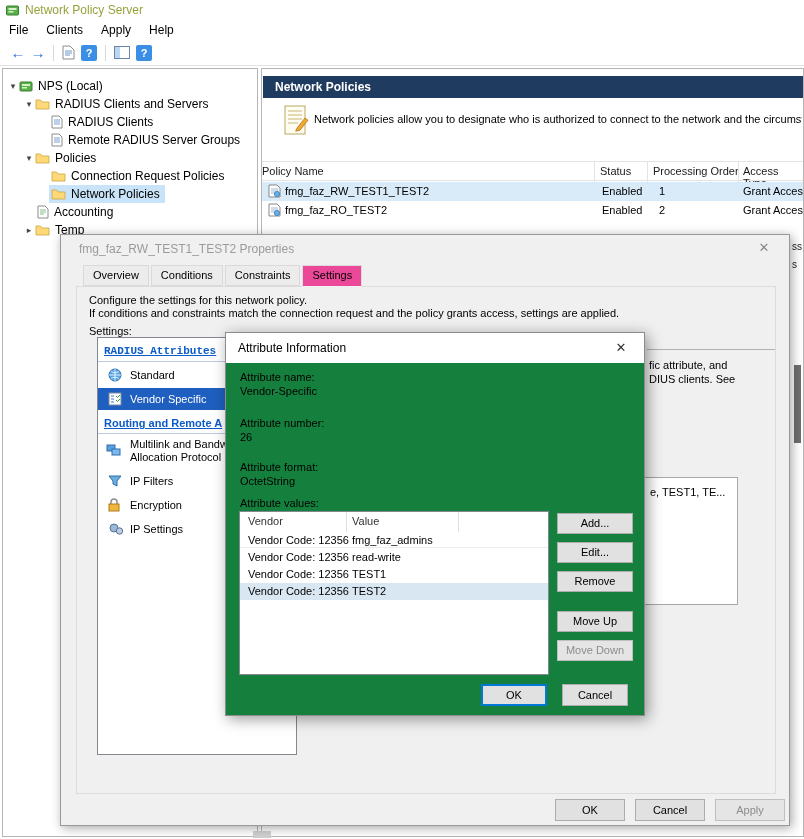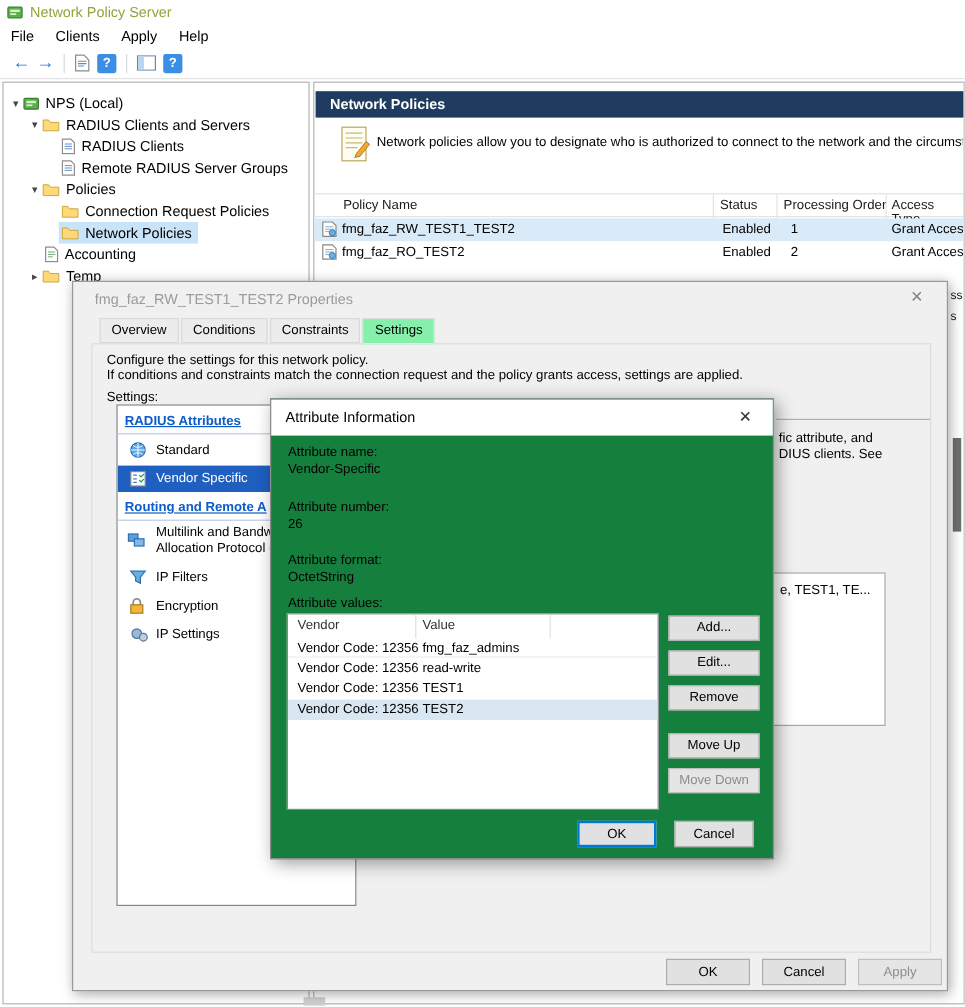--- a/index.html
+++ b/index.html
@@ -43,21 +43,21 @@
   .trow.hl { background:#d9eaf8; }
   .frag { position:absolute; font-size:10px; color:#222; }
   #scroll-thumb { position:absolute; left:532px; top:296px; width:7px; height:78px; background:#6e6e6e; }
 
   
   #pdlg { left:60px; top:234px; width:730px; height:592px; background:#f0f0f0; border:1px solid #999; box-shadow:2px 2px 10px rgba(0,0,0,.35); z-index:10; }
   #pd-title-text { position:absolute; left:18px; top:7px; font-size:12px; color:#9b9b9b; }
   .pd-close { position:absolute; right:10px; top:5px; width:30px; text-align:center; color:#888; font-size:13px; cursor:default; }
   #pd-tabs { position:absolute; left:22px; top:30px; height:22px; display:flex; }
   .tab { background:#ececec; border:1px solid #d9d9d9; padding:3px 9px; font-size:11px; margin-right:2px; height:21px; }
-  .tab.active { background:#86efac; border:1px solid #dcdcdc; border-bottom:1px solid #f0f0f0; height:22px; position:relative; z-index:2; }
+  .tab.active { background:#ec4899; border:1px solid #dcdcdc; border-bottom:1px solid #f0f0f0; height:22px; position:relative; z-index:2; }
   #pd-page { position:absolute; left:15px; top:51px; width:700px; height:508px; border:1px solid #dcdcdc; background:#f0f0f0; }
   .pg-text { position:absolute; font-size:11px; white-space:nowrap; }
 
   #settings-list { position:absolute; left:20px; top:50px; width:200px; height:418px; background:#fff; border:1px solid #828790; overflow:hidden; }
   .sl-group { position:absolute; left:0; width:100%; height:20px; border-bottom:1px solid #b9cce4; }
   .sl-group span { position:absolute; left:6px; top:3px; color:#0b5bc8; font-weight:bold; font-size:11px; text-decoration:underline; white-space:nowrap; }
   .sl-item { position:absolute; left:0; width:100%; height:22px; }
   .sl-item .ico { position:absolute; left:10px; top:4px; display:inline-flex; }
   .sl-item .lab { position:absolute; left:32px; top:0; line-height:22px; font-size:11px; white-space:nowrap; }
   .sl-item.sel { background:#1f5fbf; color:#fff; }
@@ -237,21 +237,21 @@
   <span class="abs" style="left:22px; top:36px;">
     <svg width="26" height="32" viewBox="0 0 26 32">
         <rect x="1" y="1" width="20" height="28" fill="#fffdf2" stroke="#b8a860"></rect>
         <path d="M4 6h14M4 10h14M4 14h14M4 18h10" stroke="#c8b878"></path>
         <path d="M13 23l8-10 3 2.2-8 10-4.3 1z" fill="#f0a830" stroke="#b07820" stroke-width="0.8"></path>
       </svg>
   </span>
   <span id="desc-text">Network policies allow you to designate who is authorized to connect to the network and the circumstanc</span>
 
   <div class="thead">
-    <span style="left:24px;">Policy Name</span>
+    <span style="left:0;">Policy Name</span>
     <span style="left:338px;">Status</span>
     <span style="left:391px;">Processing Order</span>
     <span style="left:481px;">Access Type</span>
     <i class="vline" style="left:332px;"></i>
     <i class="vline" style="left:385px;"></i>
     <i class="vline" style="left:476px;"></i>
   </div>
 
   <div class="trow hl" style="top:113px;">
     <span style="left:6px; top:2px;">
@@ -296,21 +296,21 @@
     <span class="tab">Constraints</span>
     <span class="tab active">Settings</span>
   </div>
 
   <div id="pd-page">
     <span class="pg-text" style="left:12px; top:7px;">Configure the settings for this network policy.</span>
     <span class="pg-text" style="left:12px; top:20px;">If conditions and constraints match the connection request and the policy grants access, settings are applied.</span>
     <span class="pg-text" style="left:12px; top:38px;">Settings:</span>
 
     <div id="settings-list">
-      <div class="sl-group" style="top:4px;">
+      <div class="sl-group" style="top:4px;font-family:Liberation Mono, monospace;">
         <span>RADIUS Attributes</span>
       </div>
       <div class="sl-item" style="top:26px;">
         <span class="ico">
           <svg width="14" height="14" viewBox="0 0 14 14">
               <circle cx="7" cy="7" r="6" fill="#59a7e8" stroke="#2d6fb0"></circle>
               <path d="M1 7h12M7 1v12M3 3.2c2 2 6 2 8 0M3 10.8c2-2 6-2 8 0" stroke="#fff" fill="none" stroke-width="0.8"></path>
             </svg>
         </span>
         <span class="lab">Standard</span>

